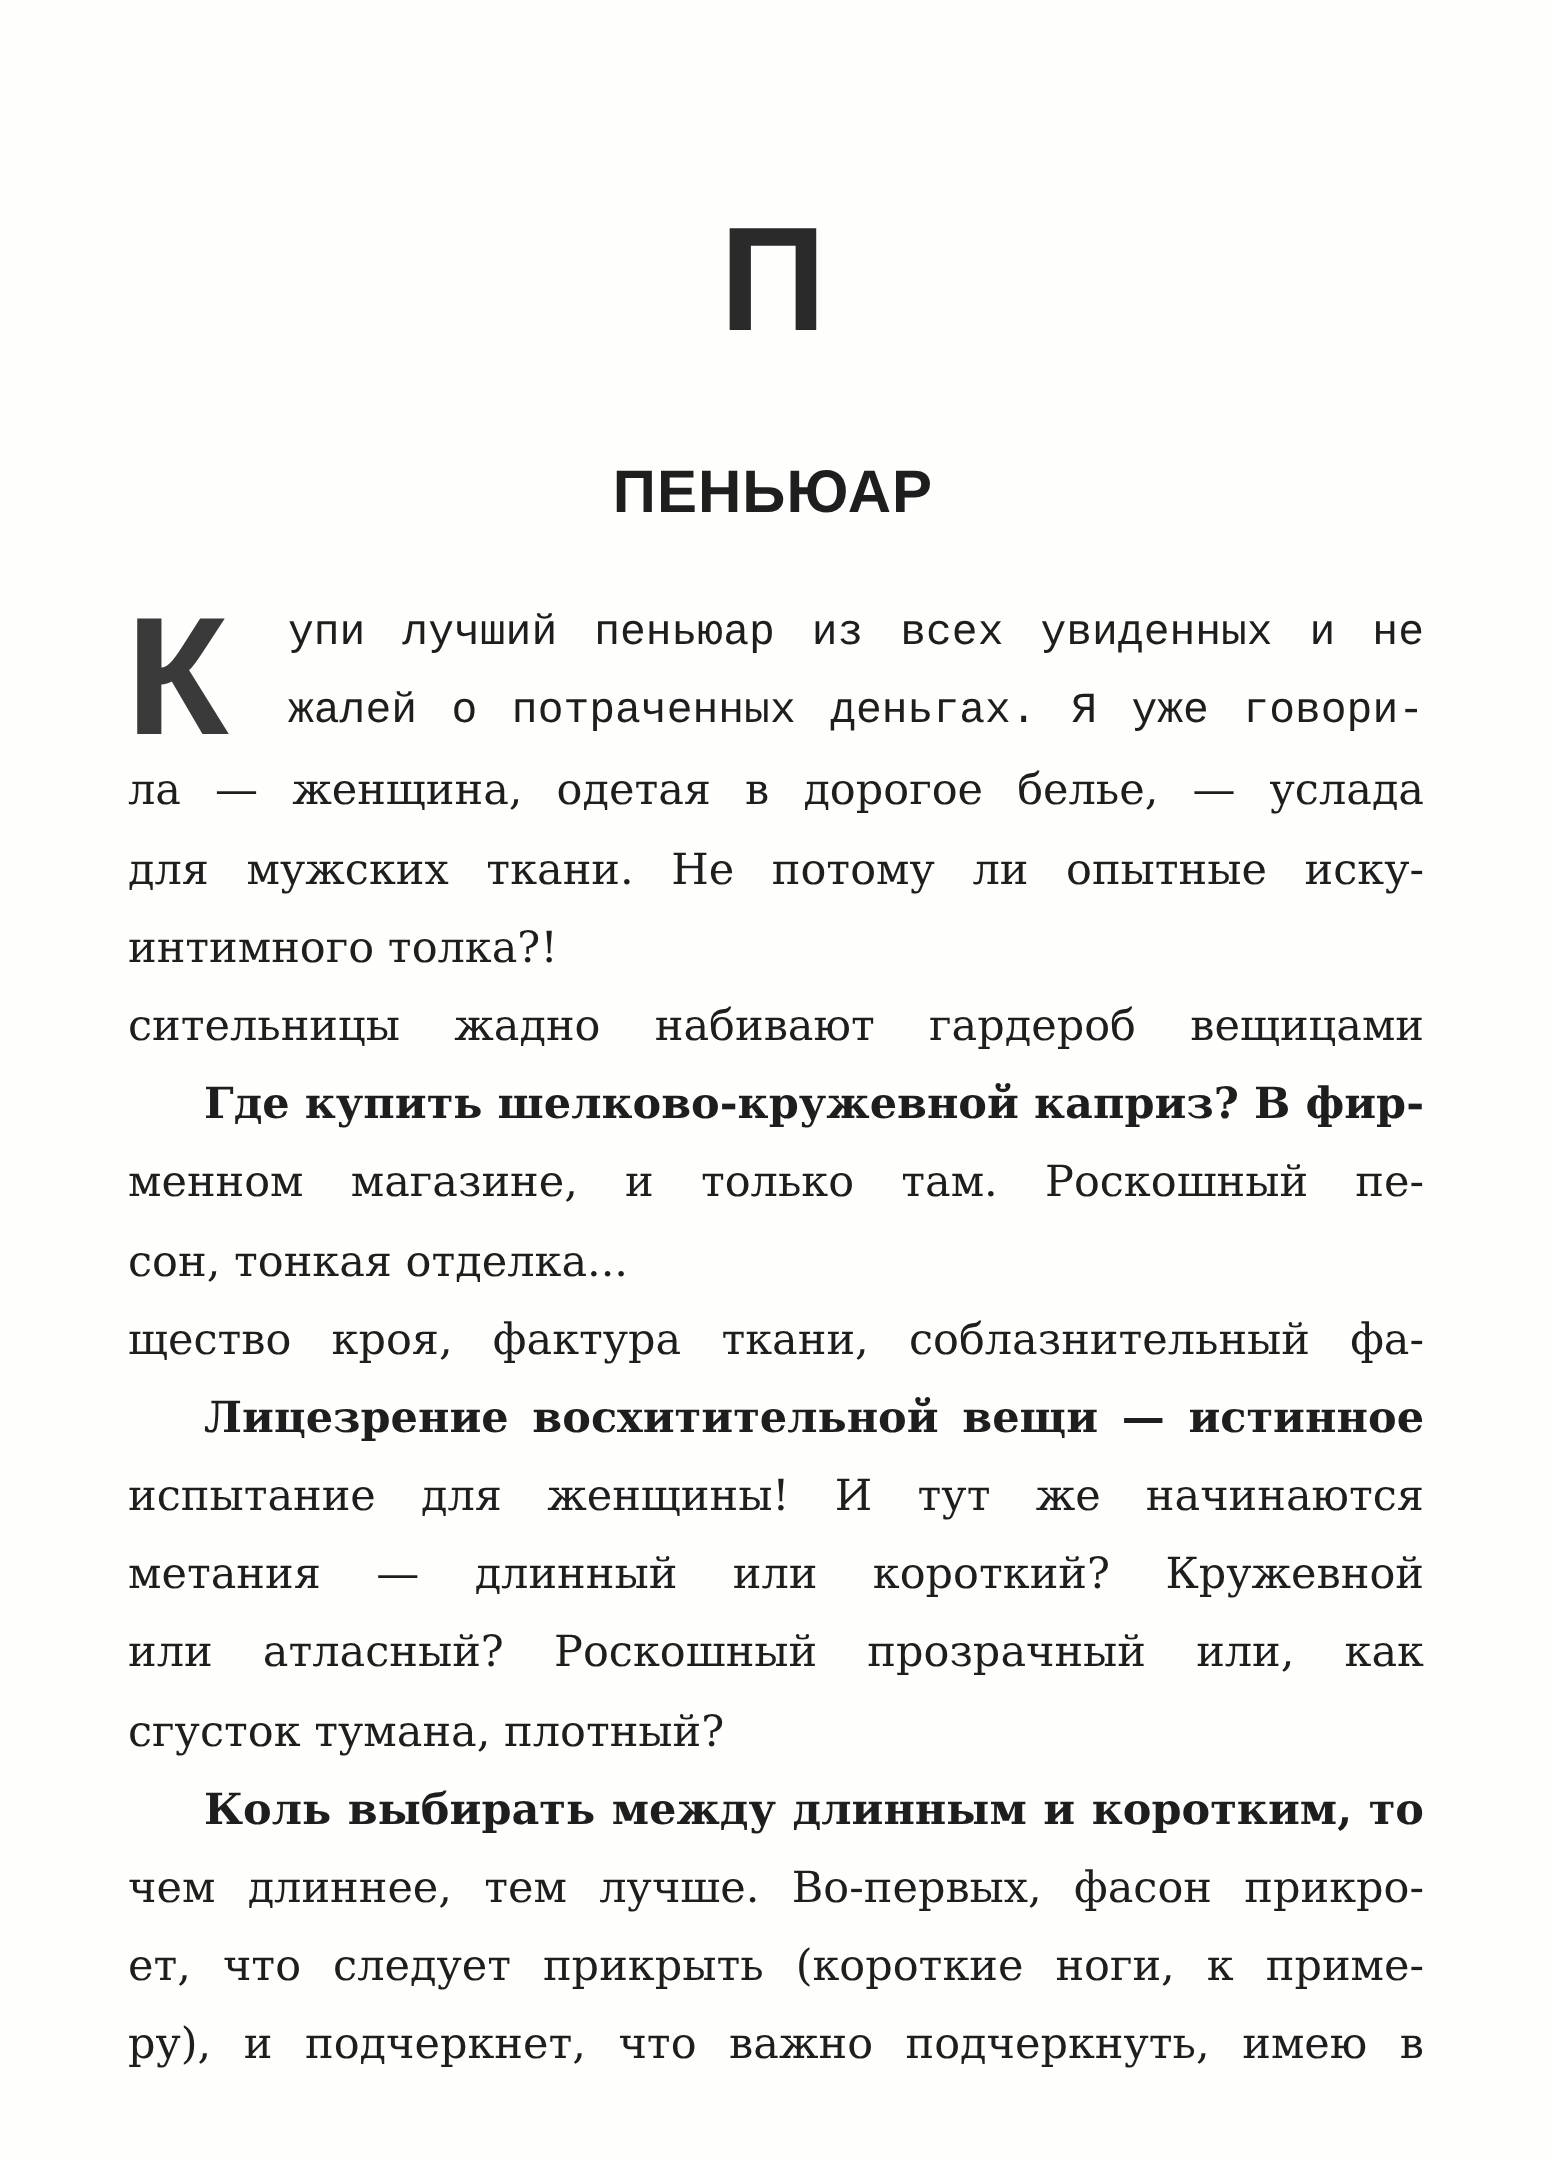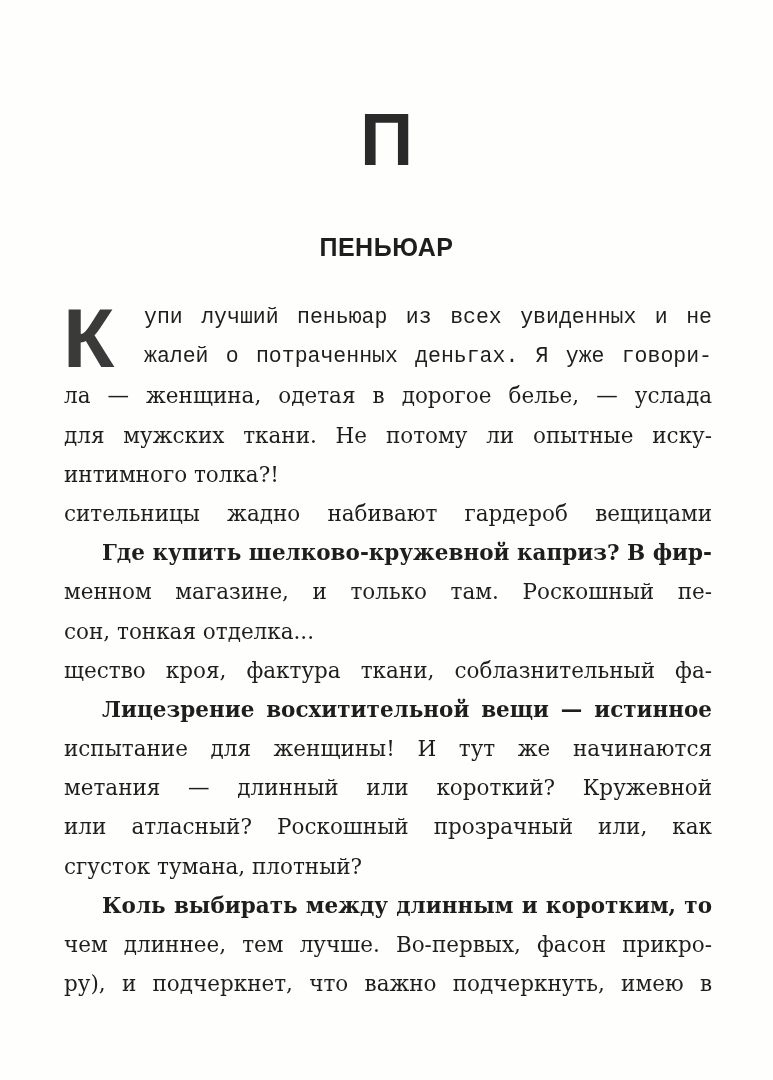--- a/index.html
+++ b/index.html
@@ -34,21 +34,21 @@
       letter-spacing: 0;
     }
     .article-title {
       position: absolute;
       top: 232px;
       left: 0;
       width: 773px;
       text-align: center;
       font-family: "Liberation Sans", sans-serif;
       font-weight: bold;
-      font-size: 25px;
+      font-size: 30px;
       line-height: 30px;
       color: #1e1e1e;
       letter-spacing: 0.5px;
     }
     .body-text {
       position: absolute;
       top: 298px;
       left: 64px;
       width: 648px;
       font-family: "DejaVu Serif", serif;
@@ -120,18 +120,19 @@
       <span class="line indent">Лицезрение восхитительной вещи — истинное</span>
       <span class="line">испытание для женщины! И тут же начинаются</span>
       <span class="line">метания — длинный или короткий? Кружевной</span>
       <span class="line">или атласный? Роскошный прозрачный или, как</span>
       <span class="line last">сгусток тумана, плотный?</span>
     </div>
 
     <div class="para">
       <span class="line indent">Коль выбирать между длинным и коротким, то</span>
       <span class="line">чем длиннее, тем лучше. Во-первых, фасон прикро-</span>
+      <span class="line">ет, что следует прикрыть (короткие ноги, к приме-</span>
       <span class="line">ру), и подчеркнет, что важно подчеркнуть, имею в</span>
 
     </div>
 
   </div>
 </div>
 
 </body></html>

